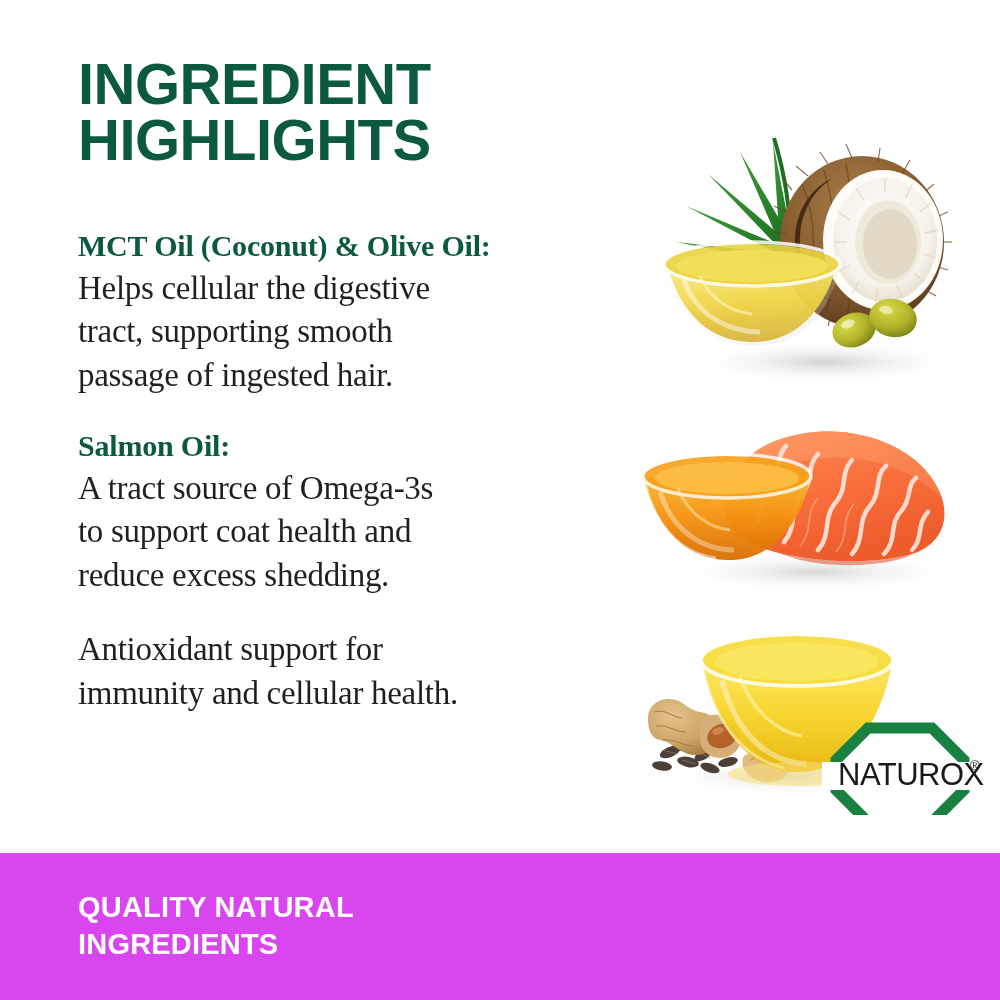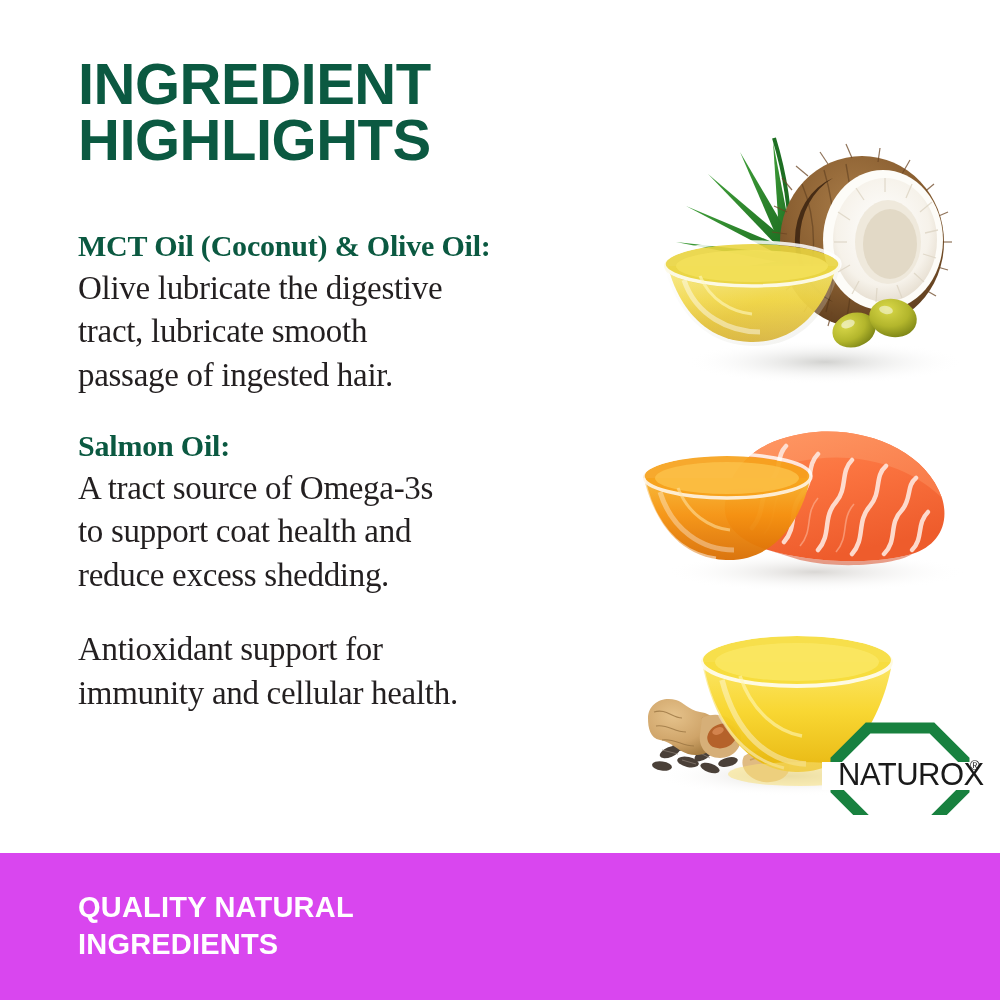--- a/index.html
+++ b/index.html
@@ -131,22 +131,22 @@
   <div class="content">
 
     <h1 class="page-title">
       <span class="tl">INGREDIENT</span>
       <span class="tl">HIGHLIGHTS</span>
     </h1>
 
     <div class="block block-1">
       <p class="block-heading">MCT Oil (Coconut) &amp; Olive Oil:</p>
       <p class="block-body">
-        <span class="ln">Olive lubricate the digestive</span>
-        <span class="ln">tract, lubricate smooth</span>
+        <span class="ln">Helps cellular the digestive</span>
+        <span class="ln">tract, supporting smooth</span>
         <span class="ln">passage of ingested hair.</span>
       </p>
     </div>
 
     <div class="block block-2">
       <p class="block-heading">Salmon Oil:</p>
       <p class="block-body">
         <span class="ln">A tract source of Omega-3s</span>
         <span class="ln">to support coat health and</span>
         <span class="ln">reduce excess shedding.</span>

